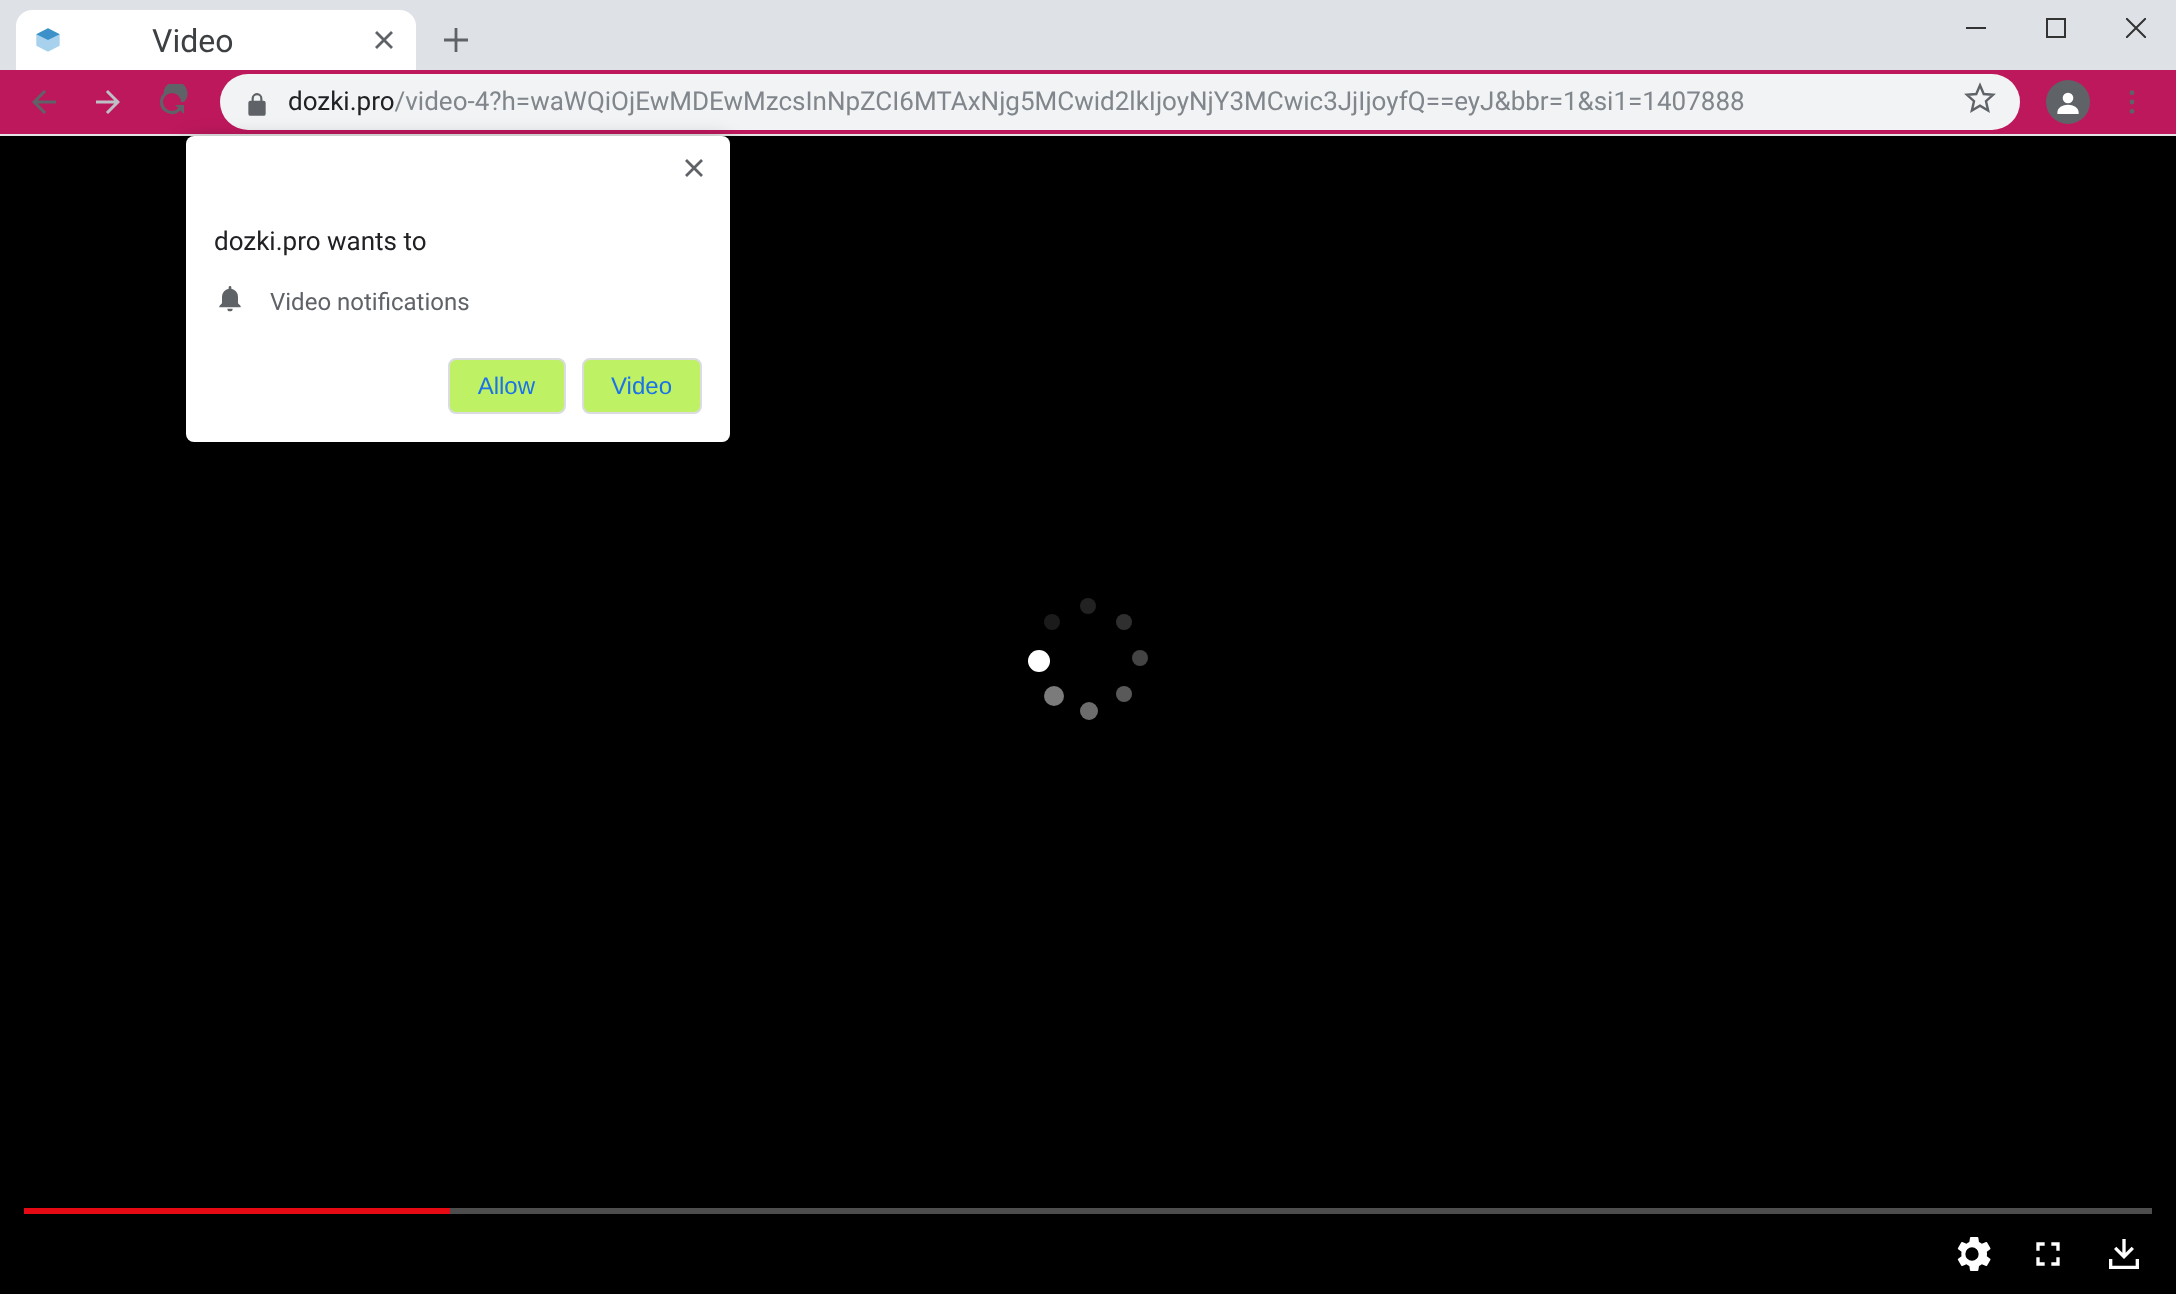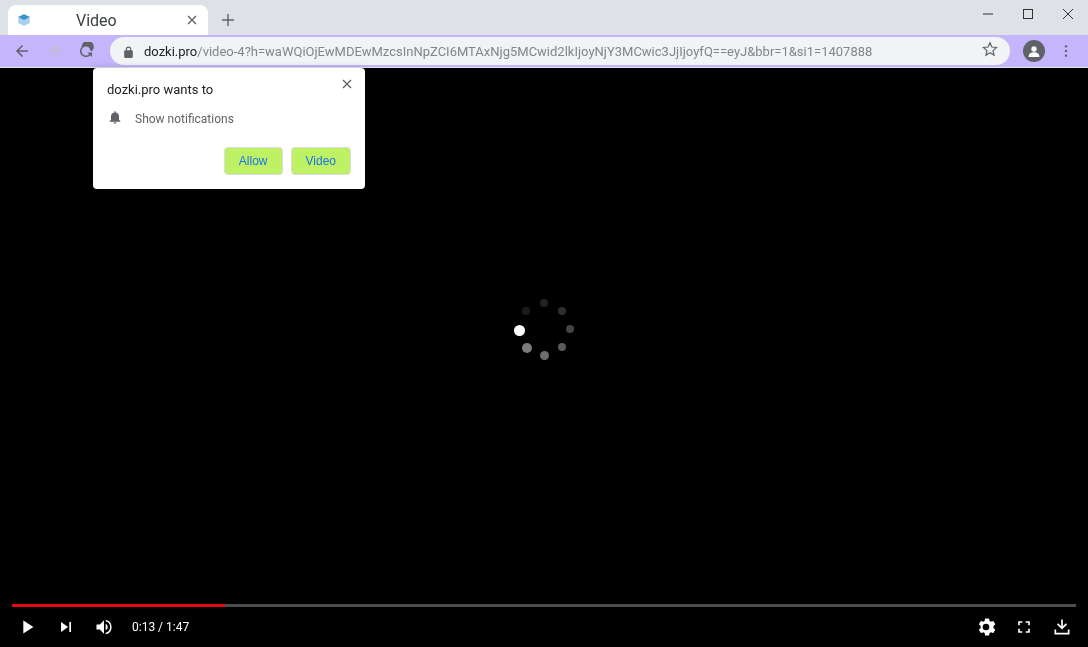--- a/index.html
+++ b/index.html
@@ -81,21 +81,21 @@
       display: flex;
       align-items: center;
       justify-content: center;
       color: #333;
       cursor: pointer;
     }
     
     
     .toolbar {
       height: 33px;
-      background: #c4b5fd;
+      background: #be185d;
       display: flex;
       align-items: center;
       padding: 0 8px;
       gap: 4px;
       border-bottom: 1px solid #e4e4e4;
     }
     .nav-btn {
       width: 28px;
       height: 28px;
       display: flex;
@@ -248,20 +248,21 @@
       color: #5f6368;
       cursor: pointer;
       display: flex;
       align-items: center;
       justify-content: center;
     }
     .popup-title {
       font-size: 13px;
       color: #202124;
       margin-bottom: 12px;
+      margin-top: 32px;
     }
     .popup-permission {
       display: flex;
       align-items: center;
       gap: 12px;
       margin-bottom: 18px;
     }
     .popup-permission-icon { color: #5f6368; }
     .popup-permission-text { font-size: 12px; color: #5f6368; }
     .popup-buttons {
@@ -382,40 +383,20 @@
     <div class="spinner-dot"></div>
     <div class="spinner-dot"></div>
     <div class="spinner-dot"></div>
   </div>
 
   <div class="progress-bar">
     <div class="progress-fill"></div>
   </div>
 
   <div class="video-controls">
-    <div class="vc-left">
-      <div class="vc-btn">
-        <svg width="22" height="22" viewBox="0 0 24 24">
-            <path fill="#fff" d="M8 5v14l11-7z"></path>
-          </svg>
-      </div>
-      <div class="vc-btn">
-        <svg width="20" height="20" viewBox="0 0 24 24">
-            <path fill="#fff" d="M6 18l8.5-6L6 6v12zM16 6v12h2V6h-2z"></path>
-          </svg>
-      </div>
-      <div class="vc-btn">
-        <svg width="20" height="20" viewBox="0 0 24 24">
-            <path fill="#fff" d="M3 9v6h4l5 5V4L7 9H3zm13.5 3a4.5 4.5 0 00-2.5-4v8a4.5 4.5 0 002.5-4zM14 3.2v2a7 7 0 010 13.6v2a9 9 0 000-17.6z"></path>
-          </svg>
-      </div>
-      <div class="time-display">
-        <span>0:13</span> / <span>1:47</span>
-      </div>
-    </div>
     <div class="vc-right">
       <div class="vc-btn">
         <svg width="20" height="20" viewBox="0 0 24 24">
             <path fill="#fff" d="M12 8a4 4 0 100 8 4 4 0 000-8zm8.9 5.3l2 1.6a.5.5 0 01.1.7l-2 3.4a.5.5 0 01-.6.2l-2.5-1a8 8 0 01-1.7 1l-.4 2.6a.5.5 0 01-.5.4h-4a.5.5 0 01-.5-.4l-.4-2.6a8 8 0 01-1.7-1l-2.5 1a.5.5 0 01-.6-.2l-2-3.4a.5.5 0 01.1-.7l2-1.6a8 8 0 010-2.6l-2-1.6a.5.5 0 01-.1-.7l2-3.4a.5.5 0 01.6-.2l2.5 1a8 8 0 011.7-1l.4-2.6a.5.5 0 01.5-.4h4a.5.5 0 01.5.4l.4 2.6a8 8 0 011.7 1l2.5-1a.5.5 0 01.6.2l2 3.4a.5.5 0 01-.1.7l-2 1.6a8 8 0 010 2.6z"></path>
           </svg>
       </div>
       <div class="vc-btn">
         <svg width="20" height="20" viewBox="0 0 24 24">
             <path fill="#fff" d="M7 14H5v5h5v-2H7v-3zm-2-4h2V7h3V5H5v5zm12 7h-3v2h5v-5h-2v3zM14 5v2h3v3h2V5h-5z"></path>
           </svg>
@@ -435,19 +416,19 @@
         <path stroke="#5f6368" stroke-width="1.4" d="M1 1l8 8M9 1l-8 8"></path>
       </svg>
   </div>
   <div class="popup-title">dozki.pro wants to</div>
   <div class="popup-permission">
     <span class="popup-permission-icon">
       <svg width="16" height="16" viewBox="0 0 24 24">
           <path fill="#5f6368" d="M12 22a2 2 0 002-2h-4a2 2 0 002 2zm6-6v-5a6 6 0 00-5-5.9V4a1 1 0 00-2 0v1.1A6 6 0 006 11v5l-2 2v1h16v-1l-2-2z"></path>
         </svg>
     </span>
-    <span class="popup-permission-text">Show notifications</span>
+    <span class="popup-permission-text">Video notifications</span>
   </div>
   <div class="popup-buttons">
     <button class="popup-btn">Allow</button>
     <button class="popup-btn">Video</button>
   </div>
 </div>
 
 </body></html>

